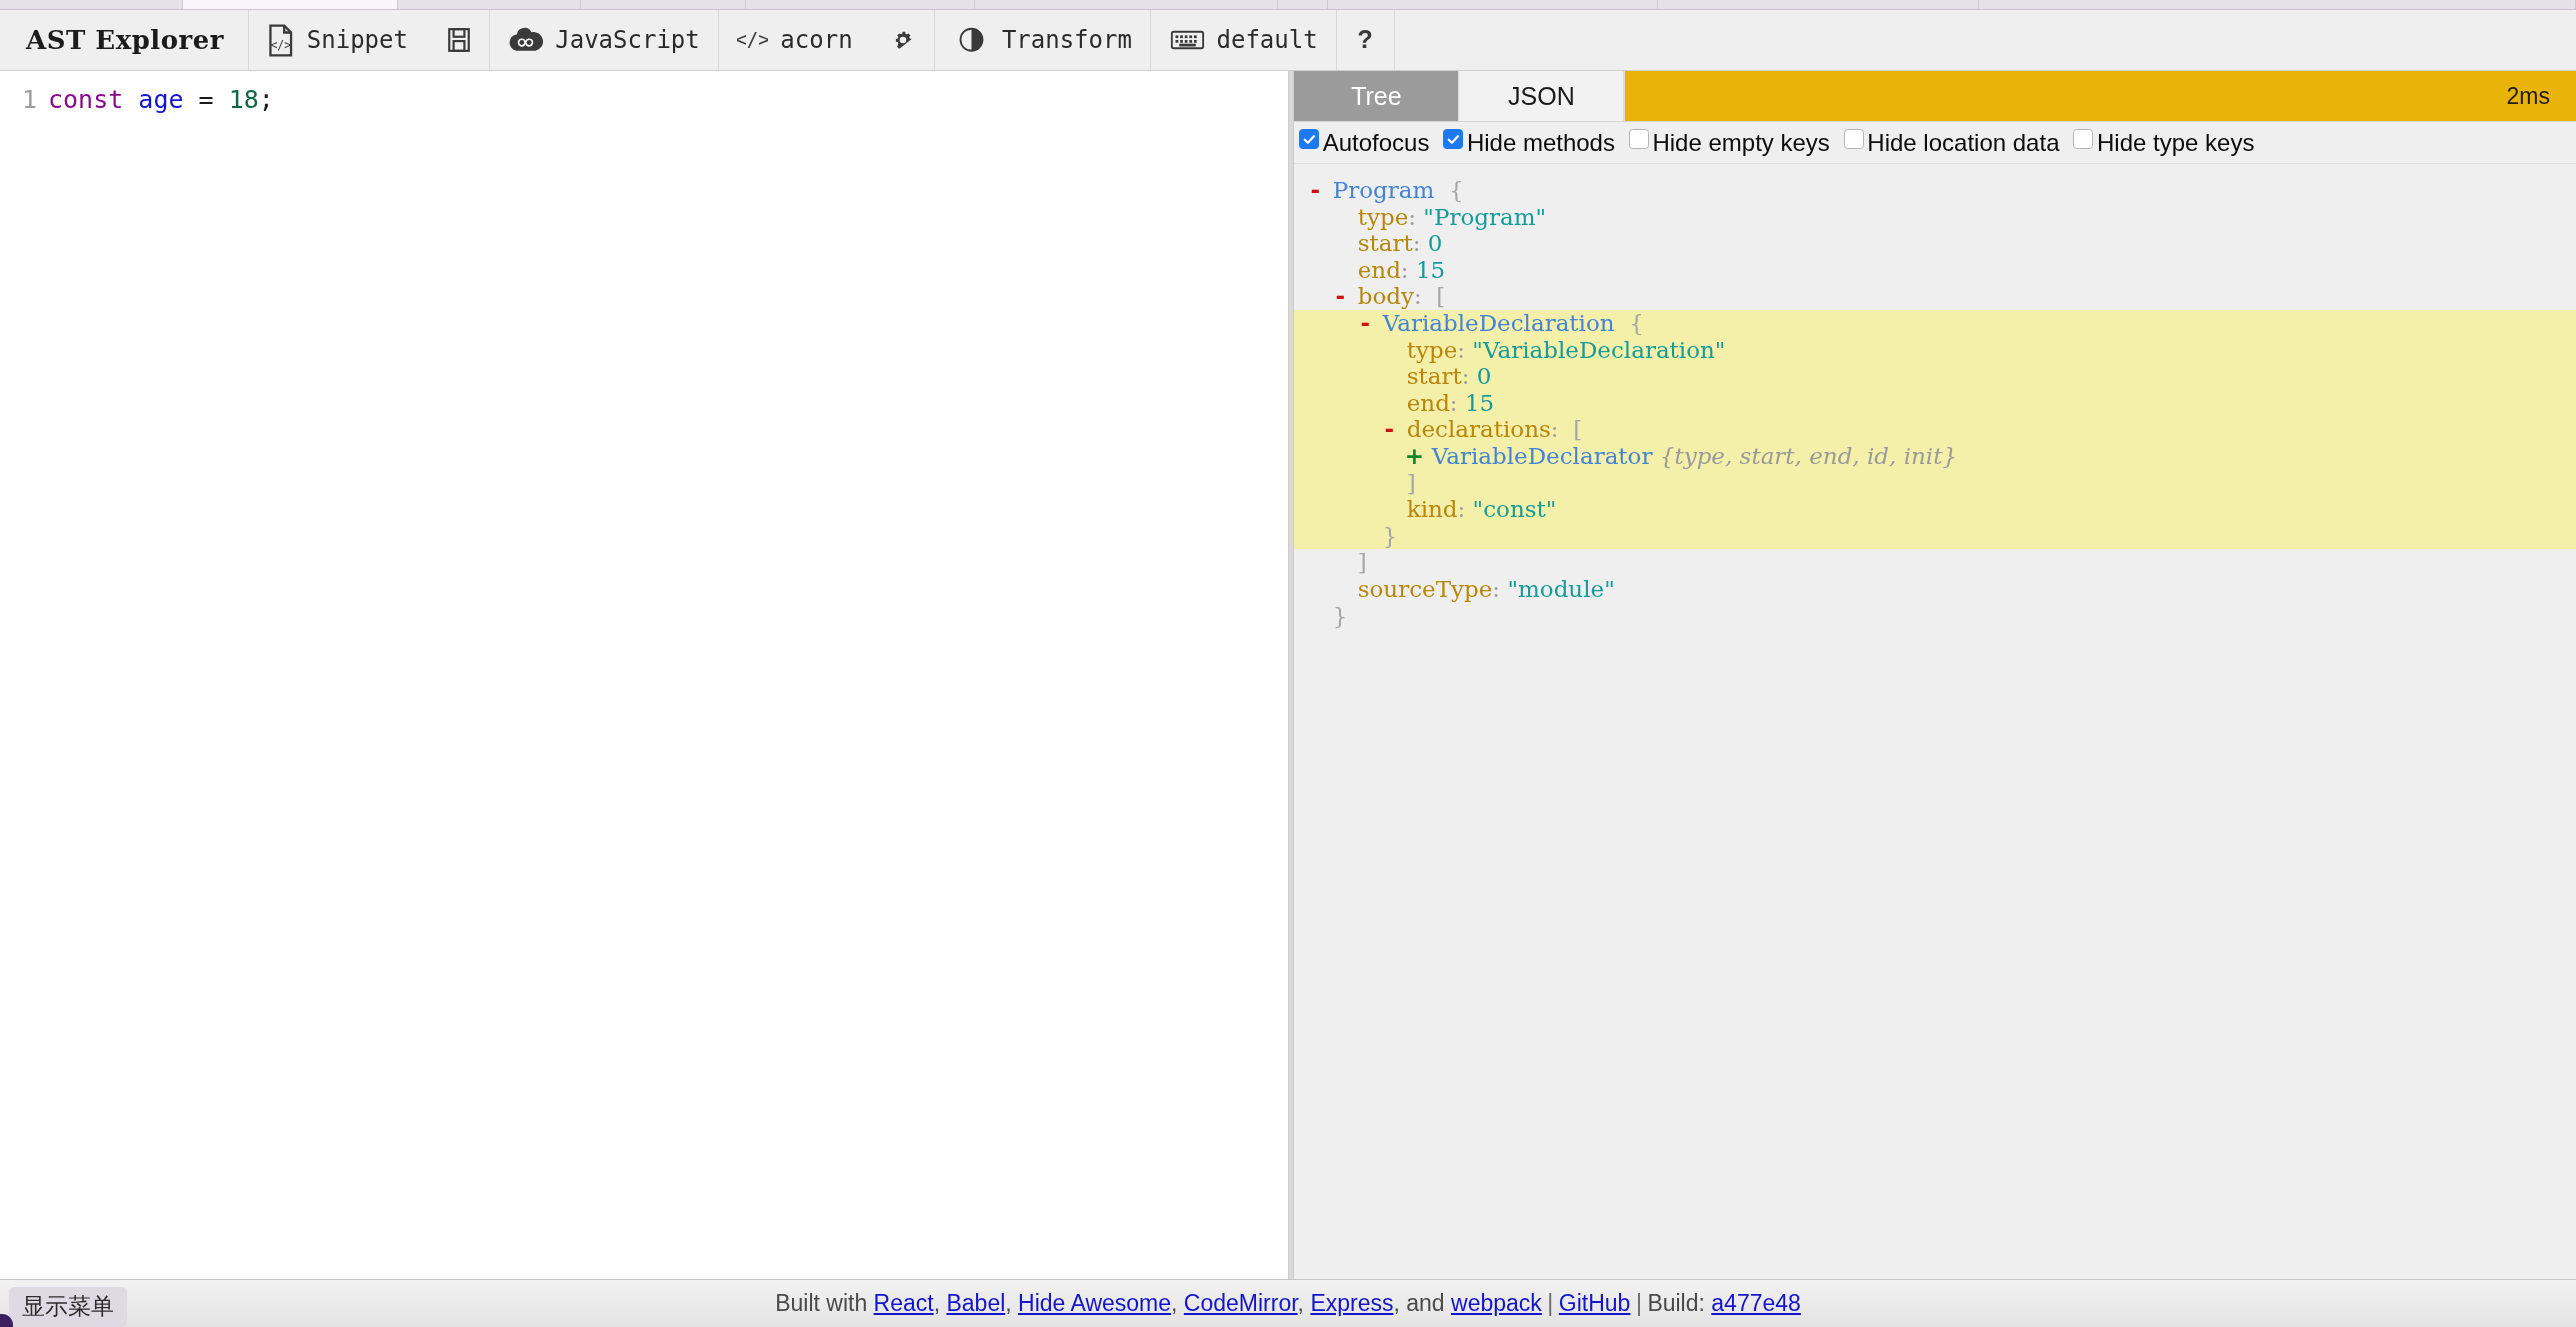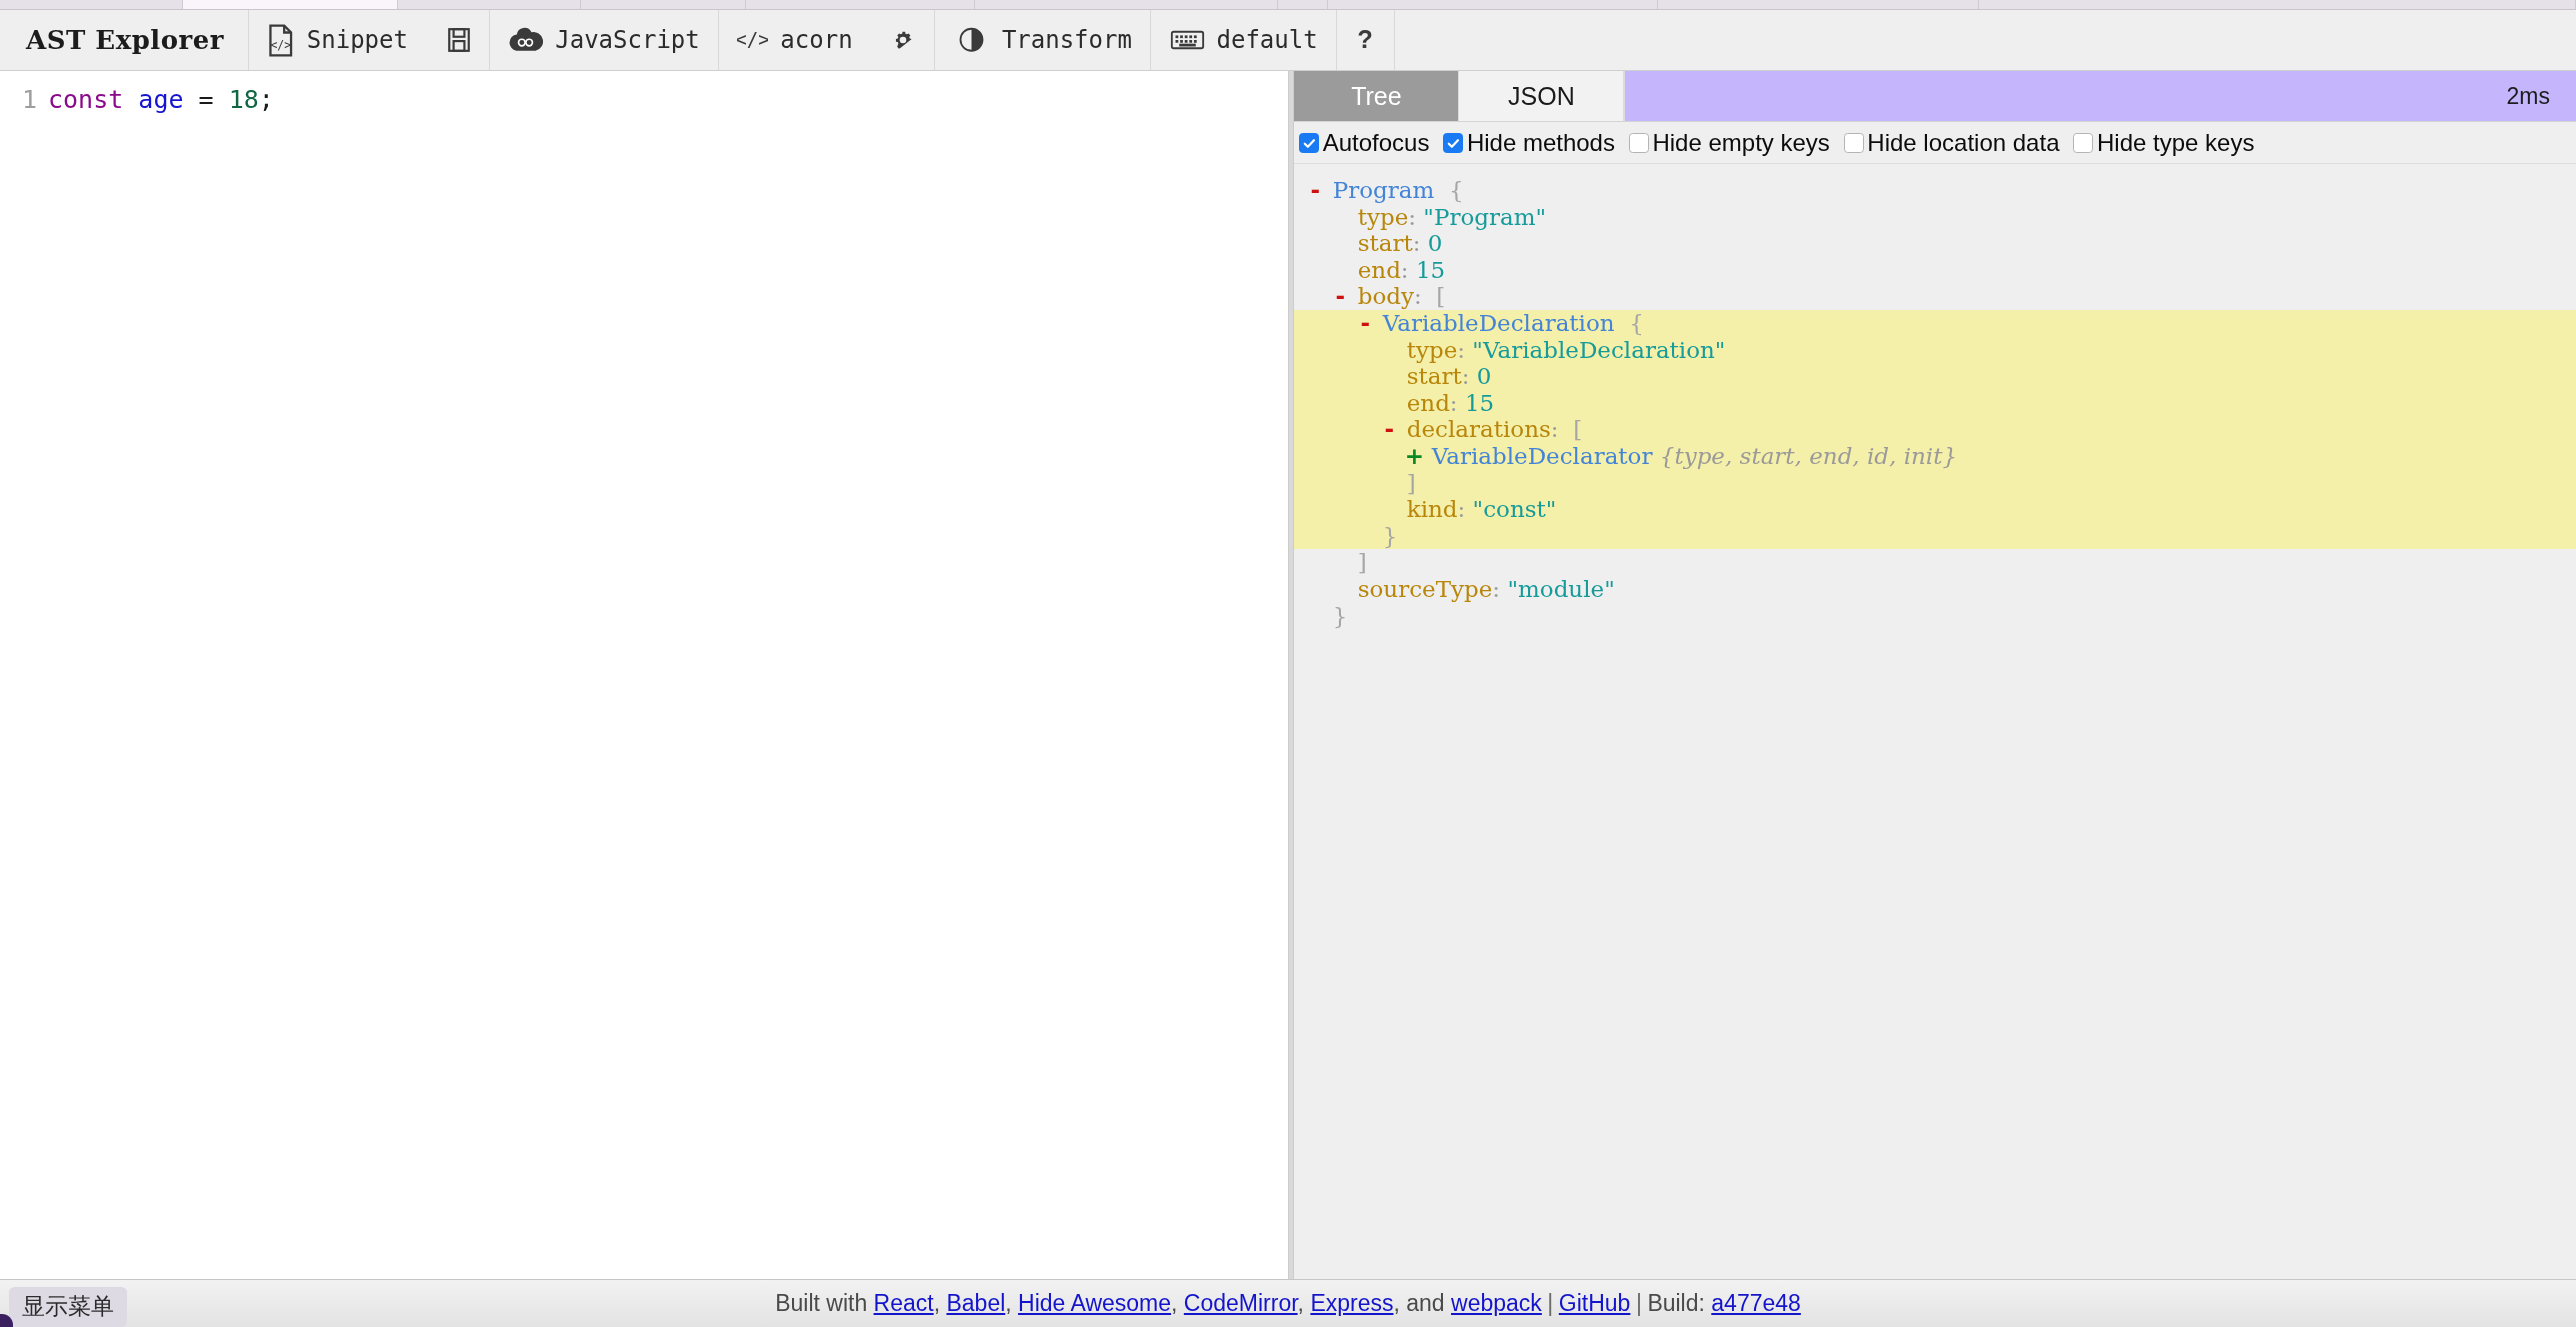--- a/index.html
+++ b/index.html
@@ -128,21 +128,21 @@
     flex-direction: column;
     min-width: 0;
     overflow: hidden;
   }
 
   
   .tabbar {
     height: 51px;
     display: flex;
     align-items: stretch;
-    background: #c4b5fd;
+    background: #eab308;
     border-bottom: 0.9px solid #d4d4d4;
     flex-shrink: 0;
   }
   .ast-tab {
     width: 165px;
     display: flex; align-items: center; justify-content: center;
     font-size: 25px;
     color: #1a1a1a;
     cursor: pointer;
     border-right: 0.9px solid #dcdcdc;
@@ -164,21 +164,21 @@
   .options {
     height: 42px;
     display: flex; align-items: center;
     padding-left: 4.6px;
     gap: 0;
     background: #efefef;
     border-bottom: 0.9px solid #dedede;
     flex-shrink: 0;
   }
   .opt {
-    display: flex; align-items: center;
+    display: flex; align-items: flex-start;
     gap: 3.7px;
     margin-right: 13.8px;
     font-size: 24px;
     color: #0c0c0c;
     cursor: pointer;
     white-space: nowrap;
   }
   .cb {
     width: 20px; height: 20px;
     border-radius: 3.7px;

